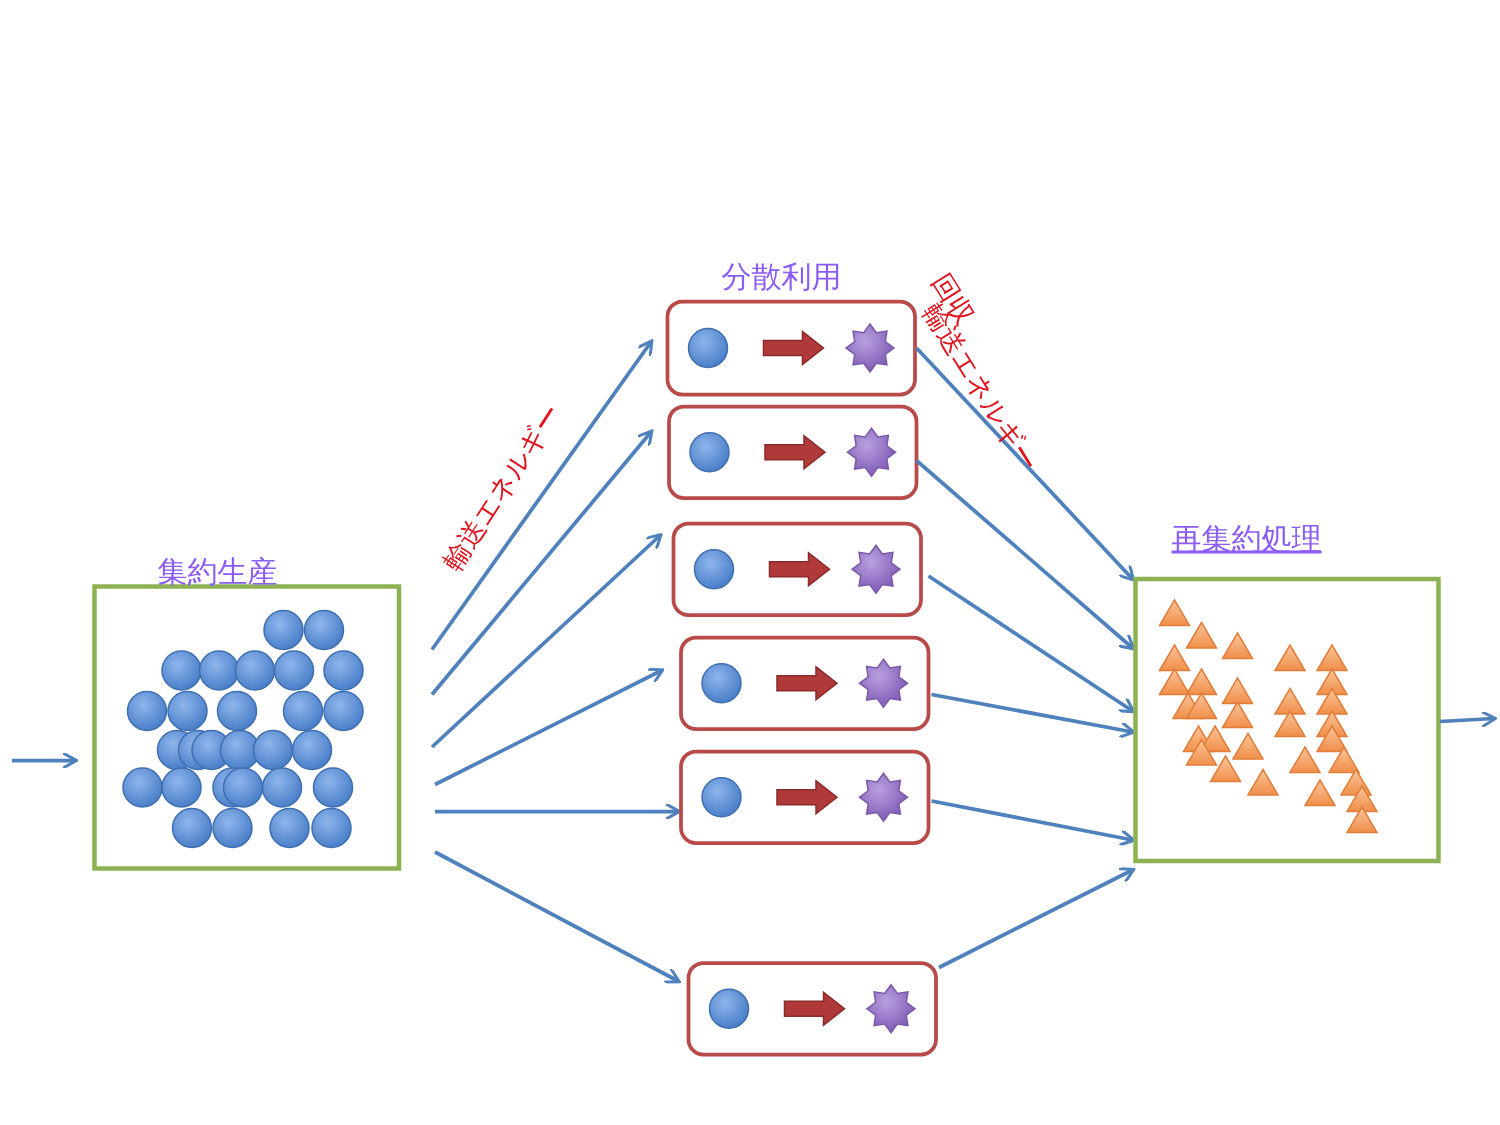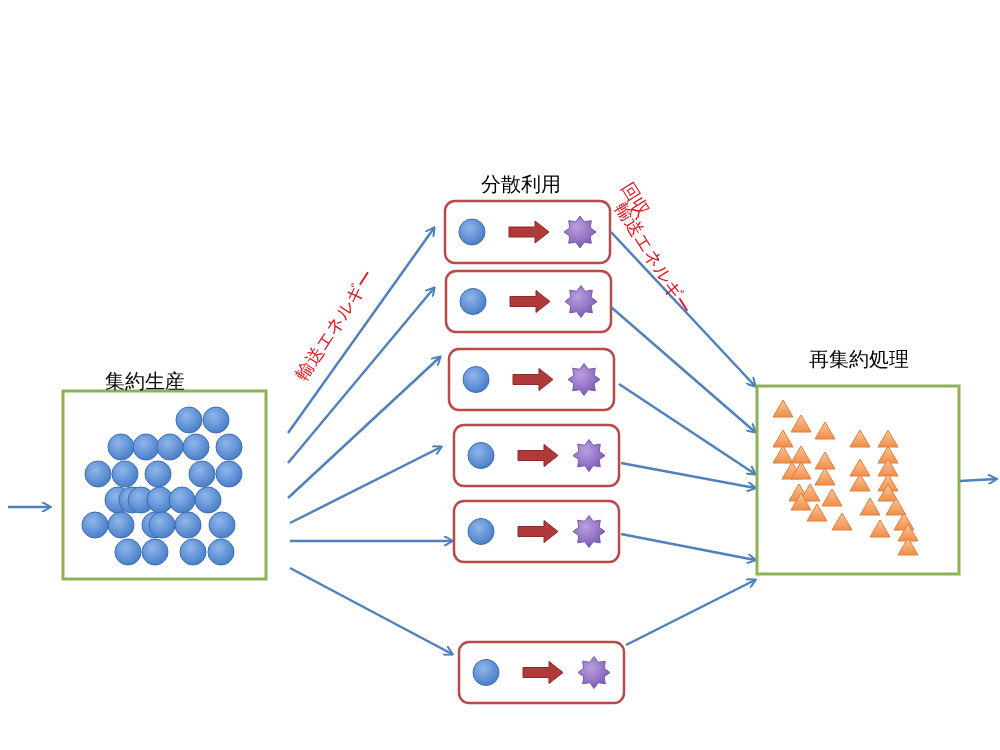--- a/index.html
+++ b/index.html
@@ -1,19 +1,19 @@
 <!DOCTYPE html>
 <html><head>
 <meta charset="utf-8">
 <style>
   html, body { margin:0; padding:0; background:#ffffff; }
   body { width:1000px; height:750px; position:relative; overflow:hidden;
          font-family:"DejaVu Sans", sans-serif; }
   svg { position:absolute; left:0; top:0; }
-  .label { position:absolute; font-size:20px; color:#000000; white-space:nowrap; }
+  .label { position:absolute; font-size:20px; color:#8b5cf6; white-space:nowrap; }
   .red { position:absolute; color:#e0141e; font-size:18px; white-space:nowrap; transform-origin:left top; }
 </style>
 </head>
 <body>
 
 <svg width="1000" height="750">
   <defs>
     <marker id="ah" markerWidth="10" markerHeight="10" refX="8" refY="5" orient="auto" markerUnits="userSpaceOnUse">
       <path d="M0,0 L9,5 L0,10" fill="none" stroke="#4f81bd" stroke-width="2"></path>
     </marker>
@@ -154,16 +154,16 @@
       <polygon points="904,513 914,530 894,530" fill="url(#go)" stroke="#e07e3a" stroke-width="1"></polygon>
       <polygon points="908,524 918,541 898,541" fill="url(#go)" stroke="#e07e3a" stroke-width="1"></polygon>
       <polygon points="908,538 918,555 898,555" fill="url(#go)" stroke="#e07e3a" stroke-width="1"></polygon>
     </g>
 
   <line x1="960" y1="481" x2="996" y2="479" stroke="#4f81bd" stroke-width="2.5" marker-end="url(#ah)"></line>
 </svg>
 
 <div class="label" style="left:105px;top:368px;">集約生産</div>
 <div class="label" style="left:481px;top:171px;">分散利用</div>
-<div class="label" style="left:809px;top:346px;">再集約処理</div>
+<div class="label" style="left:781px;top:346px;text-decoration:underline;">再集約処理</div>
 <div class="red" style="left:290px;top:372px;transform:rotate(-57deg);">輸送エネルギー</div>
 <div class="red" style="left:636px;top:178px;transform:rotate(58deg);">回収</div>
 <div class="red" style="left:630px;top:198px;transform:rotate(58deg);">輸送エネルギー</div>
 
 </body></html>

